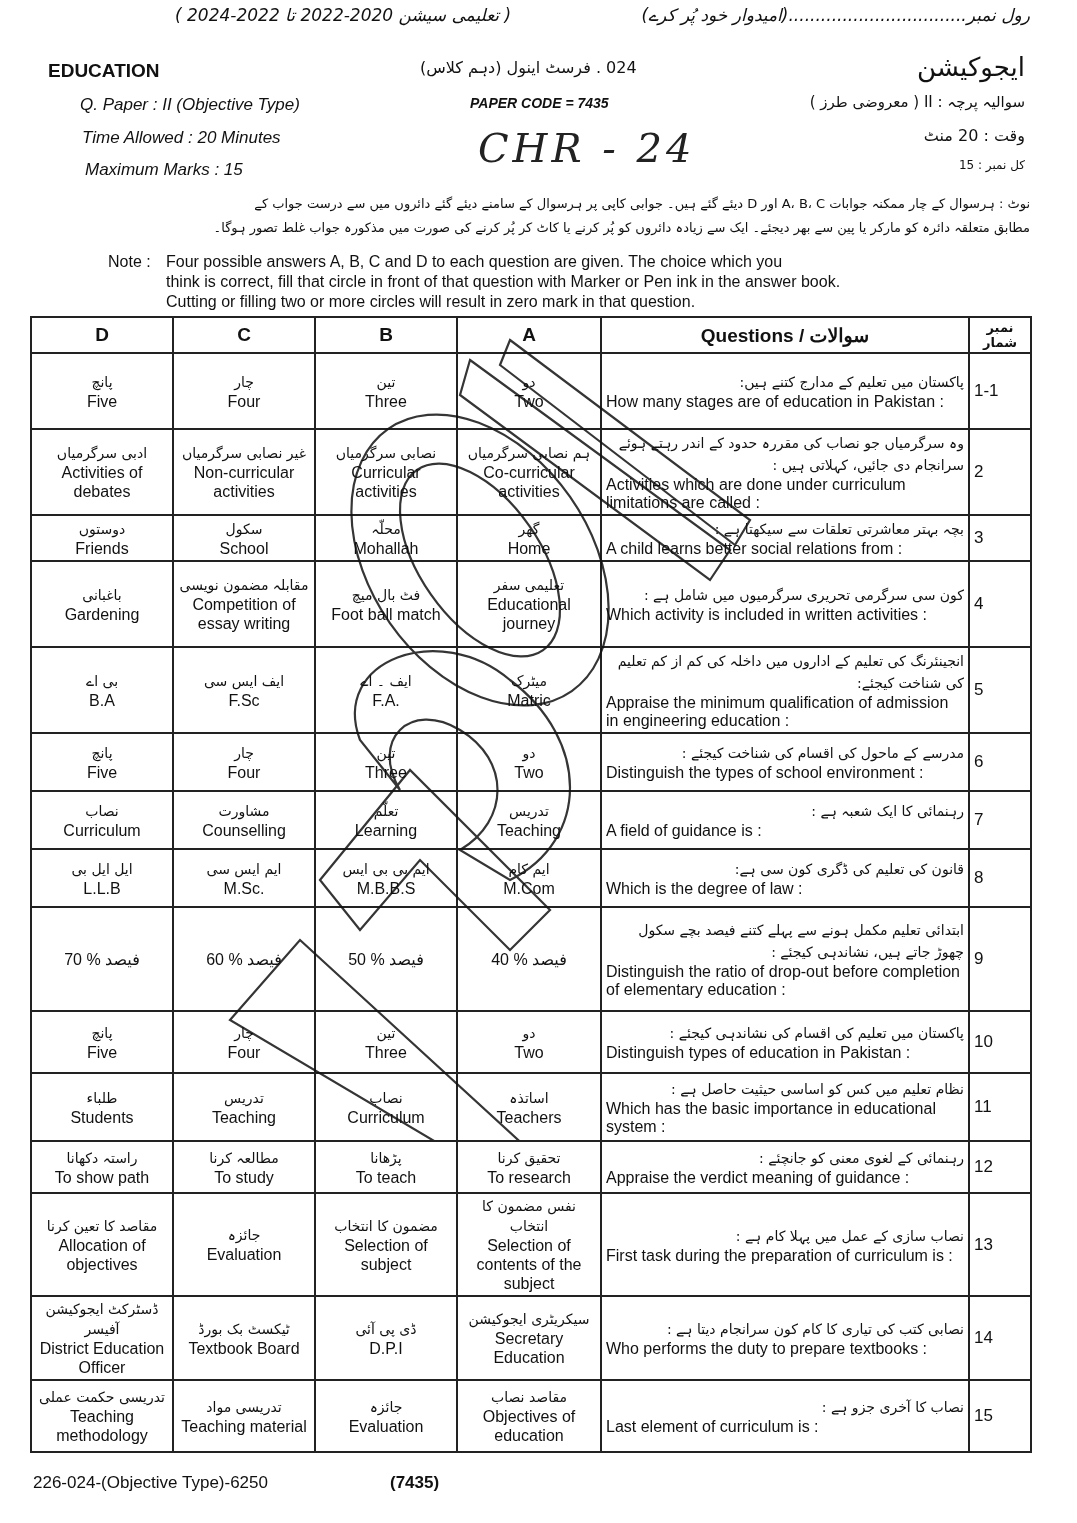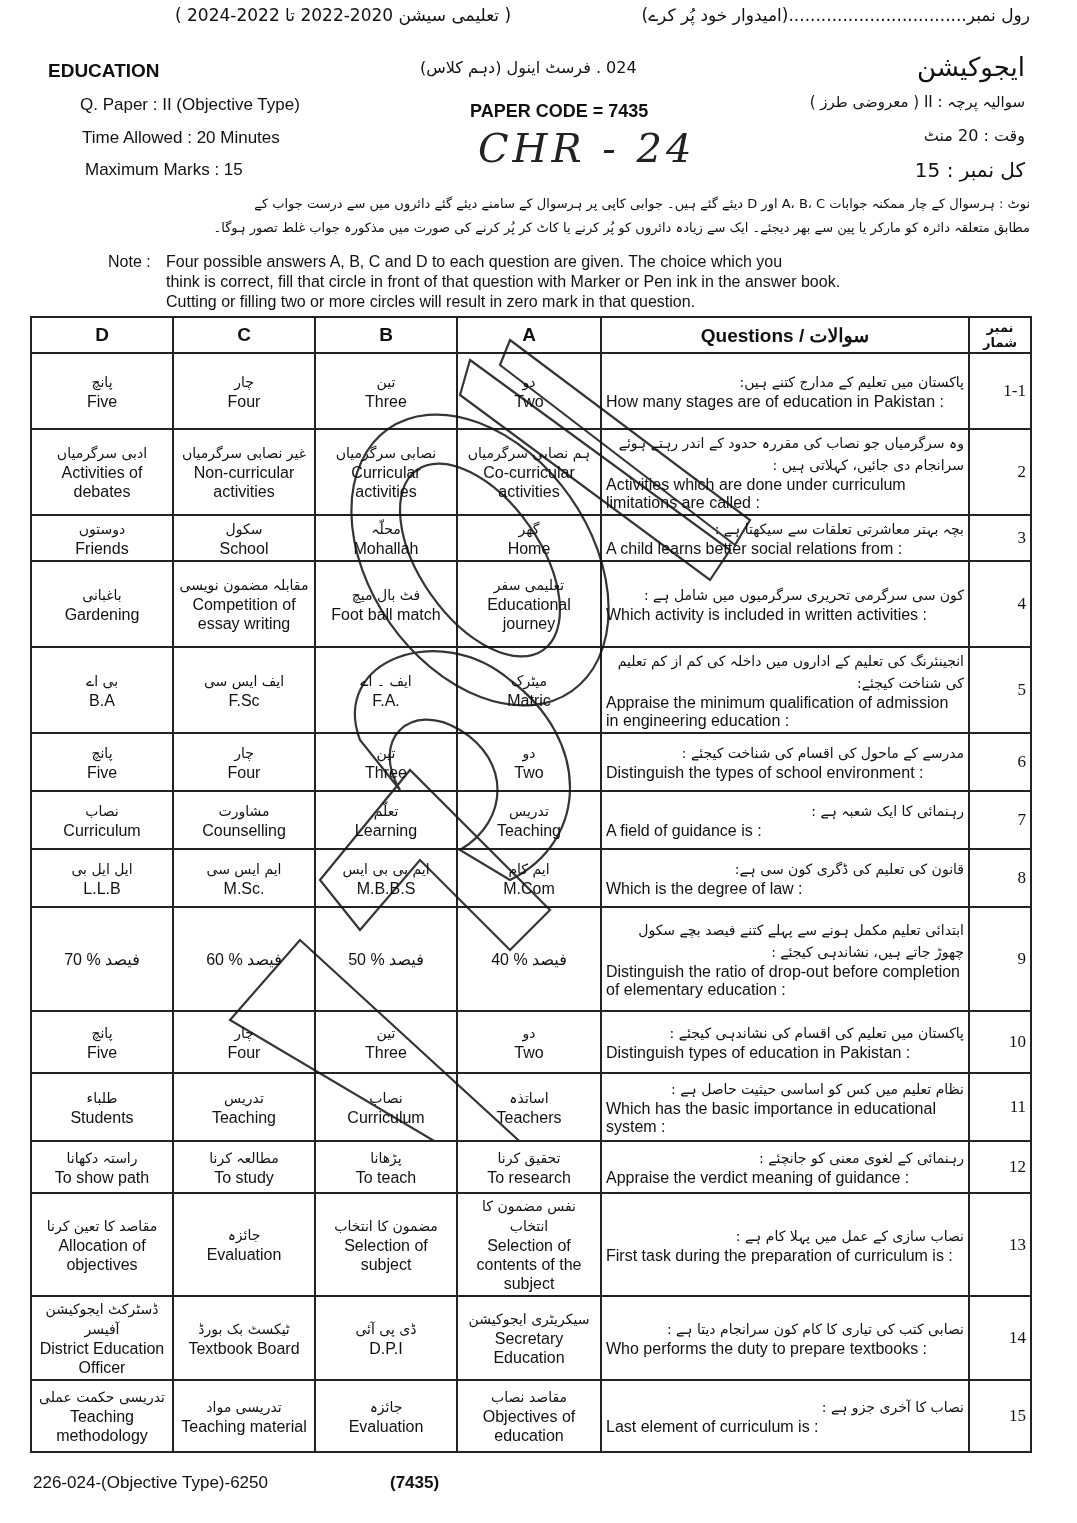--- a/index.html
+++ b/index.html
@@ -1,55 +1,55 @@
 <!DOCTYPE html>
 <html><head>
 <meta charset="utf-8">
 <style>
   html, body { margin:0; padding:0; background:#ffffff; }
   body { width:1077px; height:1523px; position:relative; overflow:hidden; font-family:"Liberation Sans", sans-serif; color:#111; }
   .abs { position:absolute; }
   .urdu { font-family:"DejaVu Sans", sans-serif; direction:rtl; }
-  .hdr-line { font-size:17px; }
+  .hdr-line { font-size:17px;font-style:italic; }
   .bold { font-weight:bold; }
   .hand { font-family:"DejaVu Serif", serif; font-style:italic; font-size:40px; letter-spacing:4px; color:#222; }
   .note { font-size:16px; line-height:20px; }
   table.mcq { position:absolute; left:30px; top:316px; width:1000px; border-collapse:collapse; table-layout:fixed; }
   table.mcq td, table.mcq th { border:2px solid #222; padding:2px 4px; vertical-align:middle; }
   table.mcq th { font-size:19px; font-weight:bold; height:28px; text-align:center; }
   .opt { text-align:center; font-size:16px; line-height:19px; }
   .opt .u { display:block; font-family:"DejaVu Sans", sans-serif; font-size:14px; direction:rtl; line-height:20px; }
   .q { font-size:16px; line-height:18px; text-align:left; }
   .q .u { display:block; font-family:"DejaVu Sans", sans-serif; font-size:14px; direction:rtl; text-align:right; line-height:22px; }
-  .num { text-align:right; font-size:17px;font-family:Liberation Serif, serif; }
+  .num { text-align:left; font-size:17px; }
   .th-q { font-size:16px; font-weight:bold; }
   .footer { font-size:17px; }
   .watermark { position:absolute; left:210px; top:320px; width:560px; height:820px; pointer-events:none; }
 </style>
 </head>
 <body>
 
 <div class="abs urdu hdr-line" style="left:590px; top:5px; width:440px; text-align:right;">رول نمبر.................................(امیدوار خود پُر کرے)</div>
 <div class="abs hdr-line" style="left:175px; top:5px; width:420px; text-align:left; direction:rtl; font-family:'DejaVu Sans',sans-serif;">( تعلیمی سیشن 2020-2022 تا 2022-2024 )</div>
 
 <div class="abs bold" style="left:48px; top:60px; font-size:19px;">EDUCATION</div>
 <div class="abs urdu" style="left:420px; top:58px; width:260px; font-size:16px; text-align:left;">024 . فرسٹ اینول (دہم کلاس)</div>
 <div class="abs urdu" style="left:800px; top:52px; width:225px; font-size:26px; text-align:right;">ایجوکیشن</div>
 
 <div class="abs hdr-line" style="left:80px; top:95px;">Q. Paper : II (Objective Type)</div>
-<div class="abs bold hdr-line" style="left:470px; top:101px; font-size:18px;">PAPER CODE = 7435</div>
+<div class="abs bold hdr-line" style="left:470px; top:95px; font-size:14px;">PAPER CODE = 7435</div>
 <div class="abs urdu" style="left:780px; top:93px; width:245px; font-size:15px; text-align:right;">سوالیہ پرچہ : II ( معروضی طرز )</div>
 
 <div class="abs hdr-line" style="left:82px; top:128px;">Time Allowed :  20 Minutes</div>
 <div class="abs urdu" style="left:850px; top:126px; width:175px; font-size:16px; text-align:right;">وقت : 20 منٹ</div>
 
 <div class="abs hand" style="left:478px; top:125px;">CHR - 24</div>
 
 <div class="abs hdr-line" style="left:85px; top:160px;">Maximum Marks  :  15</div>
-<div class="abs urdu" style="left:850px; top:158px; width:175px; font-size:20px; text-align:right;">کل نمبر : 15</div>
+<div class="abs urdu" style="left:850px; top:158px; width:175px; font-size:12px; text-align:right;">کل نمبر : 15</div>
 
 <div class="abs urdu" style="left:150px; top:196px; width:880px; font-size:13px; text-align:right;">نوٹ : ہرسوال کے چار ممکنہ جوابات A، B، C اور D دیئے گئے ہیں۔ جوابی کاپی پر ہرسوال کے سامنے دیئے گئے دائروں میں سے درست جواب کے</div>
 <div class="abs urdu" style="left:150px; top:220px; width:880px; font-size:13px; text-align:right;">مطابق متعلقہ دائرہ کو مارکر یا پین سے بھر دیجئے۔ ایک سے زیادہ دائروں کو پُر کرنے یا کاٹ کر پُر کرنے کی صورت میں مذکورہ جواب غلط تصور ہوگا۔</div>
 <div class="abs note" style="left:108px; top:252px;">Note :</div>
 <div class="abs note" style="left:166px; top:252px; width:850px;">Four possible answers A, B, C and D to each question are given. The  choice  which  you</div>
 <div class="abs note" style="left:166px; top:272px; width:850px;">think is correct, fill that circle in front of that question  with Marker or Pen ink in the answer book.</div>
 <div class="abs note" style="left:166px; top:292px; width:850px;">Cutting or filling two or more circles will result in zero mark in that question.</div>
 
 <table class="mcq">
   <colgroup>

